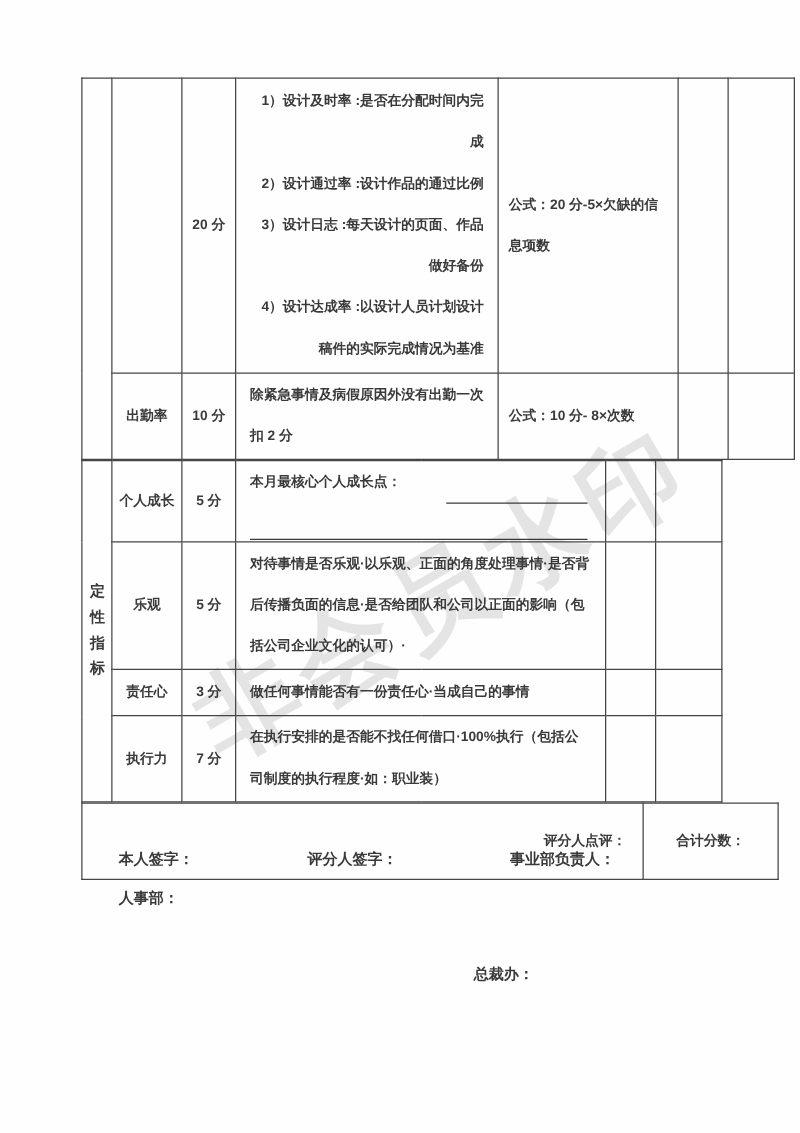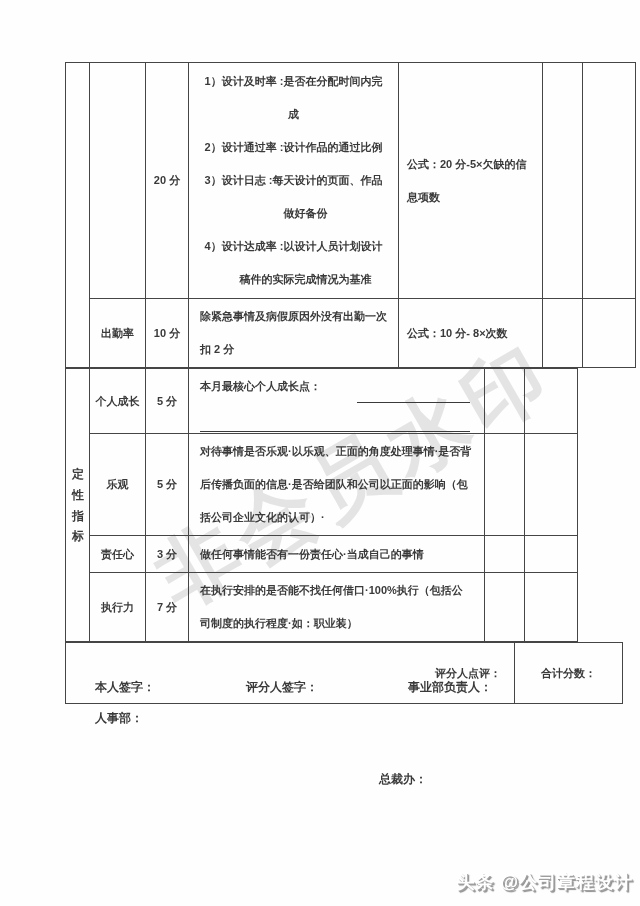--- a/index.html
+++ b/index.html
@@ -29,21 +29,21 @@
   td.cat   { width:23px; padding:0; text-align:center; }
   td.crit  { width:47px; padding:1px 4px; text-align:center; }
   td.score { width:38px; padding:1px 2px; text-align:center; }
   td.desc  { width:187px; text-align:left; }
   td.desc2 { text-align:left; }
   td.formula { width:127px; padding:1px 8px; text-align:left;margin-top:20px; }
   td.s1 { width:39px; padding:0; }
   td.s2 { width:52px; padding:0; }
   td.comment { text-align:right; padding:1px 13px; line-height:30px; }
   td.total   { text-align:center; padding:15px 8px;  line-height:30px; }
-  .li { text-align:center; }
+  .li { text-align:right; }
   .li.hang { padding-left:24px; text-indent:-24px; }
   .vtext {
     display:inline-block; writing-mode:vertical-lr; text-orientation:upright;
     font-size:12px; line-height:23px; letter-spacing:21px;
   }
   .growth .g1 { display:flex; align-items:flex-end;gap:34px; }
   .growth .g1 .fill { flex:1; border-bottom:1px solid #3a3a3a; height:27px; margin-left:2px; margin-right:3px; }
   .growth .g2 { border-bottom:1px solid #3a3a3a; height:28px; margin-right:3px; }
   .sig { position:absolute; z-index:1; font-size:12px; font-weight:bold; white-space:nowrap; }
   .brand {
@@ -142,15 +142,14 @@
       </table>
 
   </div>
 
   <div class="sig" style="left:95px;  top:679px;">本人签字：</div>
   <div class="sig" style="left:246px; top:679px;">评分人签字：</div>
   <div class="sig" style="left:408px; top:679px;">事业部负责人：</div>
   <div class="sig" style="left:95px;  top:710px;">人事部：</div>
   <div class="sig" style="left:367px; top:771px;margin-left:12px;">总裁办：</div>
 
-  <div class="brand">头条 @公司章程设计</div>
 
 </div>
 
 </body></html>

